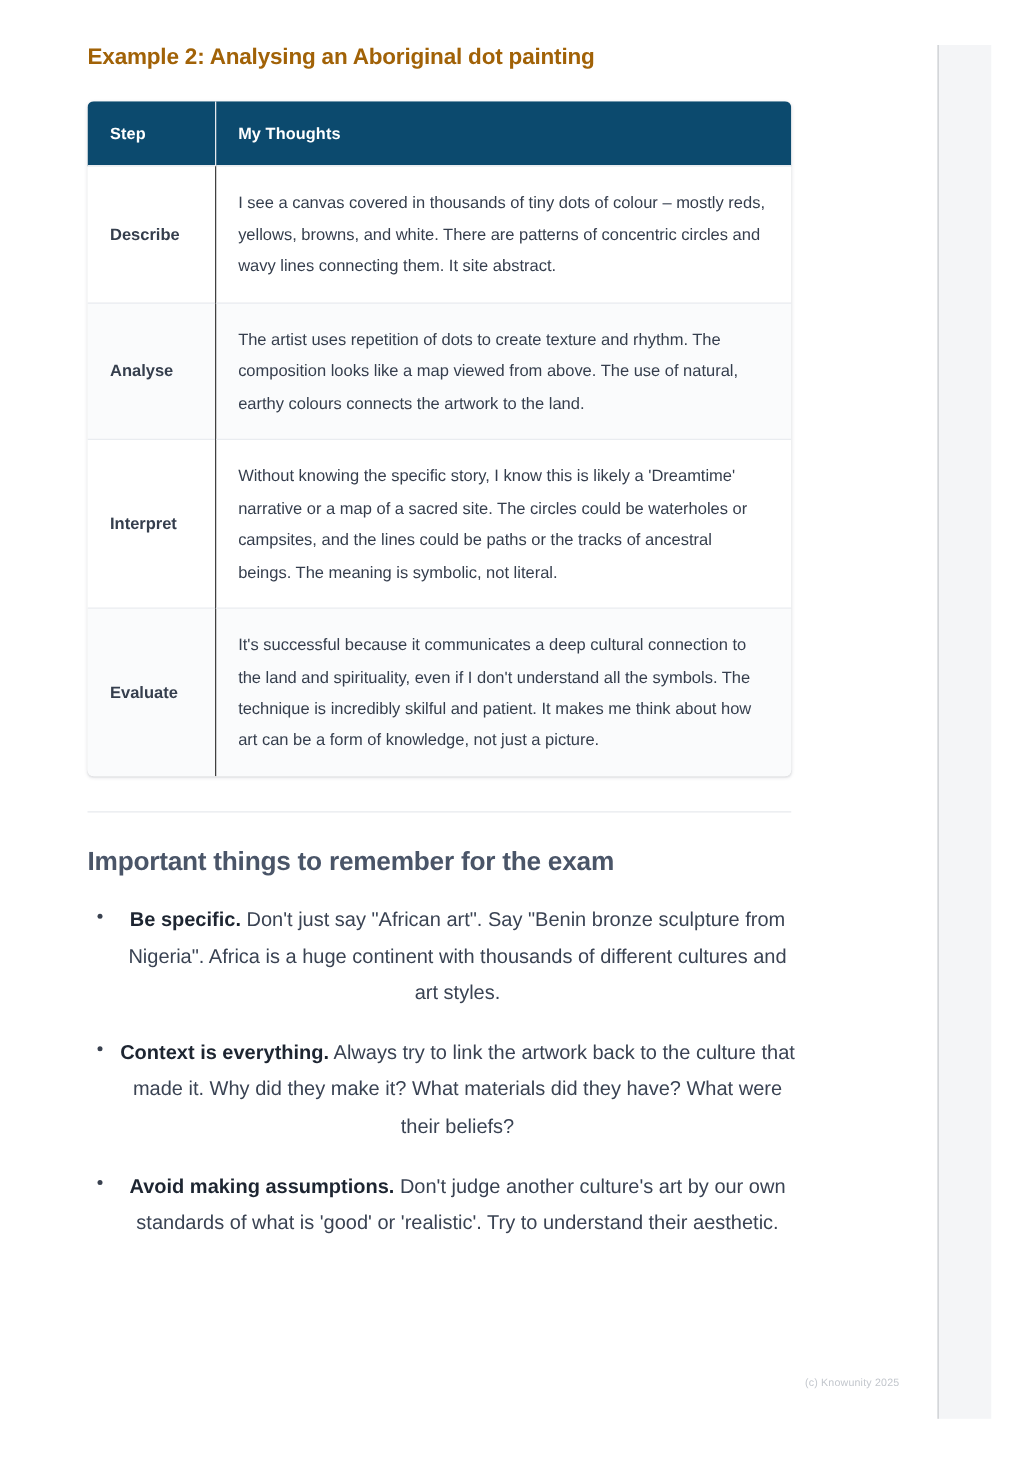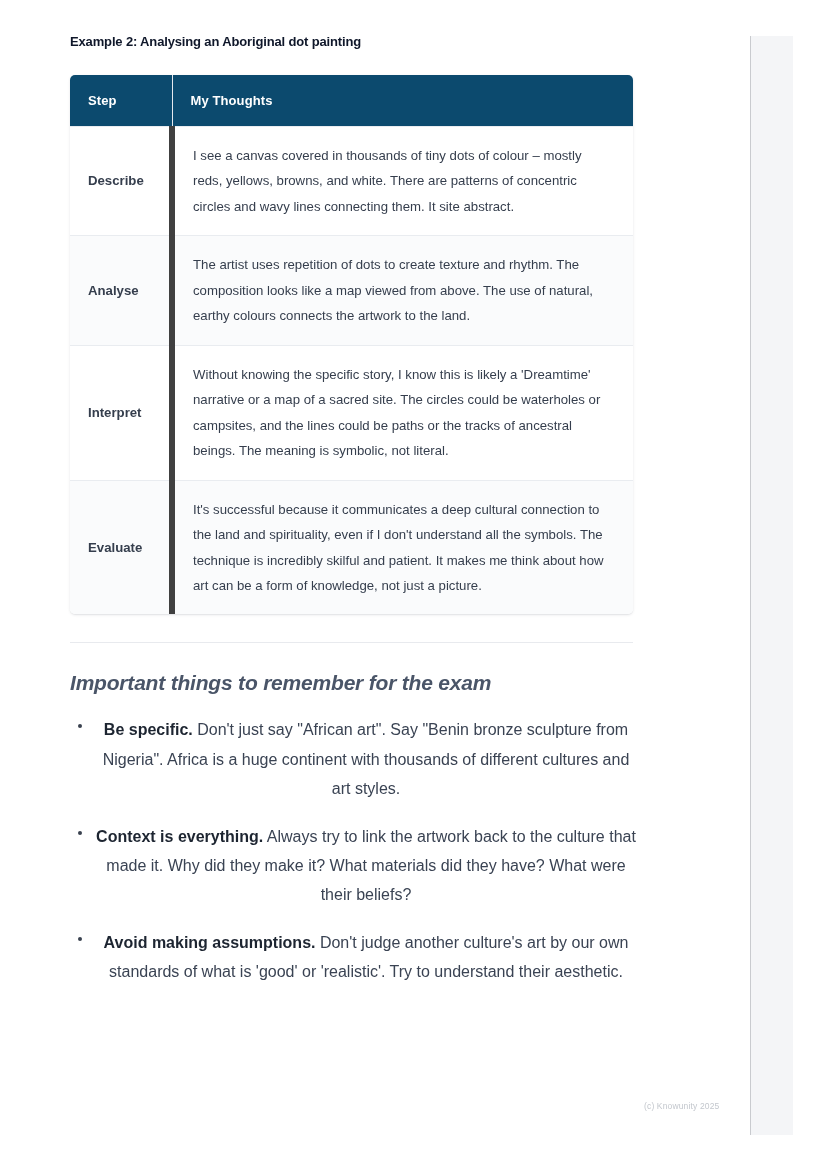--- a/index.html
+++ b/index.html
@@ -32,23 +32,23 @@
     padding: 34px 0 0 0;
   }
 
   .inner {
     width: 566px;
     margin-left: 70px;
   }
 
   
   .doc-heading {
-    font-size: 13px;
-    font-weight: 700;
-    color: #0f172a;
+    font-size: 18px;
+    font-weight: 700;
+    color: #a16207;
     letter-spacing: -0.15px;
     line-height: 1.3;
     margin-bottom: 24px;
   }
 
   
   .table-wrap {
     width: 563px;
     border-radius: 5px;
     overflow: hidden;
@@ -82,21 +82,21 @@
     line-height: 1.93;
     border-top: 1px solid #e9ecf0;
   }
 
   td.step-cell {
     width: 102px;
     font-weight: 700;
     color: #1f2734;
     font-size: 13.2px;
     padding: 16px 18px;
-    border-right: 6px solid #404040;
+    border-right: 1px solid #404040;
     text-align: left;
   }
 
   td.thought-cell {
     padding: 16px 20px 16px 18px;
     color: #3a4353;
   }
 
   tr.alt td { background: #fafbfc; }
   tr.plain td { background: #ffffff; }
@@ -110,21 +110,20 @@
     border: 0;
   }
 
   
   .section-heading {
     font-size: 21px;
     font-weight: 700;
     color: #4a5568;
     letter-spacing: -0.2px;
     margin-bottom: 20px;
-    font-style: italic;
   }
 
   
   ul.points {
     list-style: none;
     margin: 0;
     padding: 0;
   }
 
   ul.points > li {

